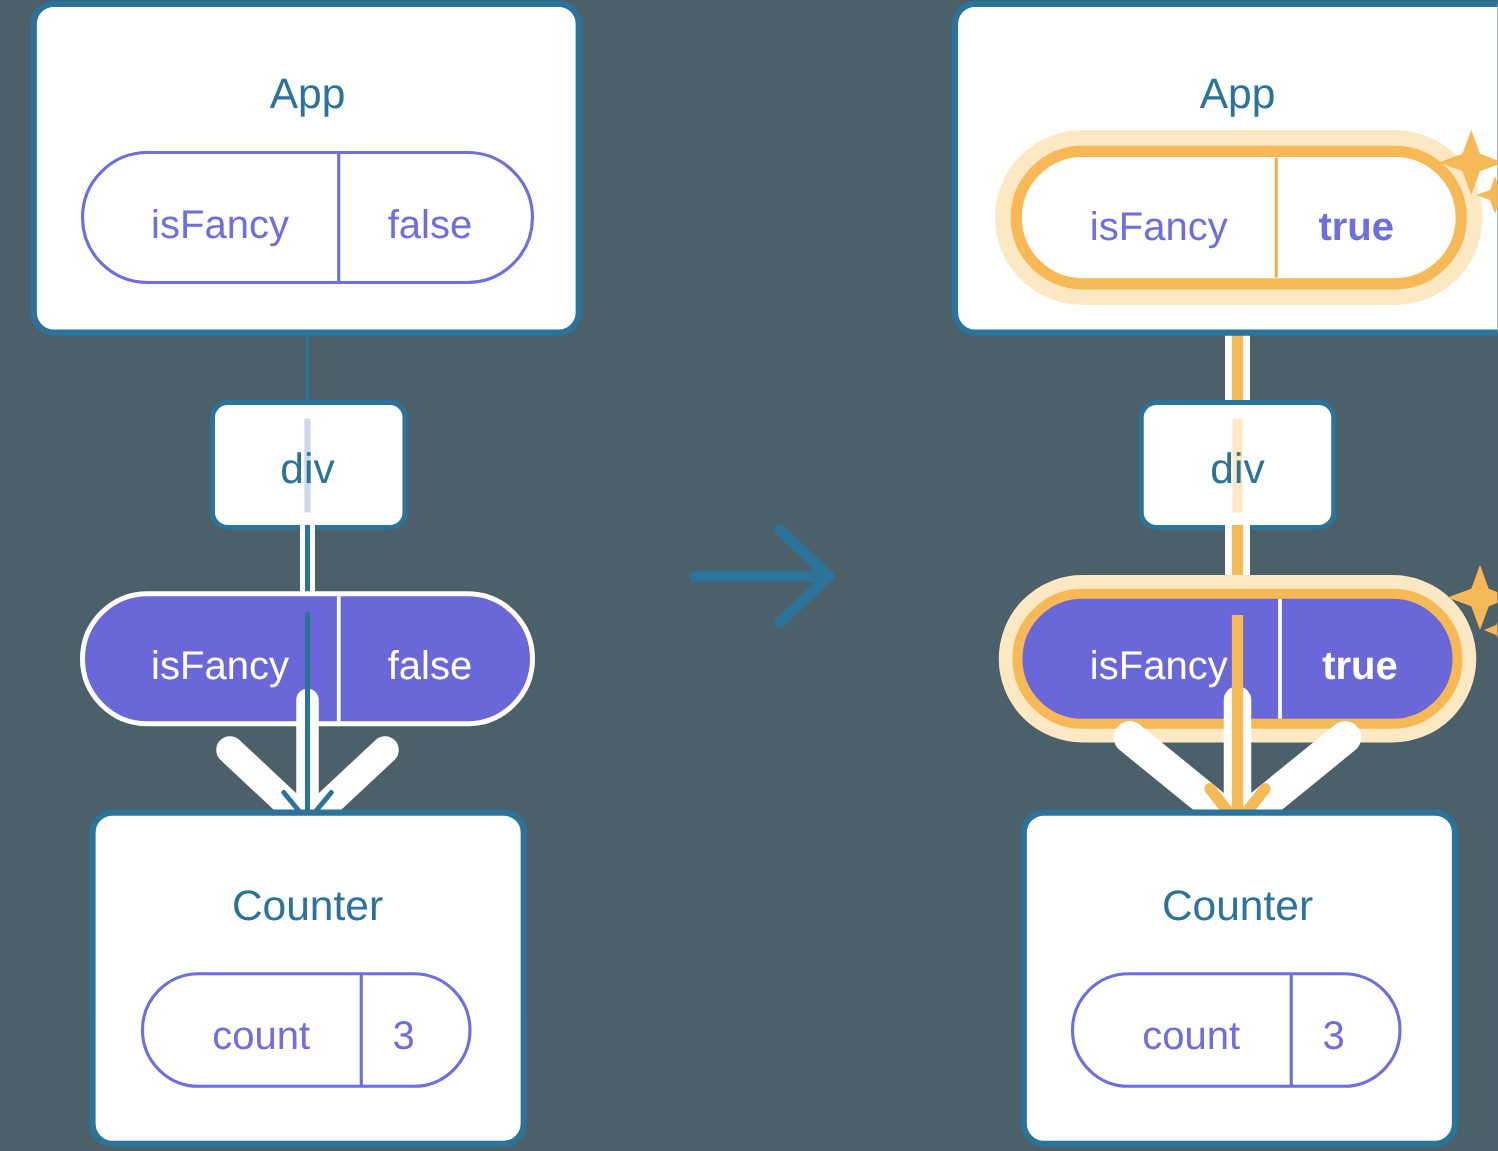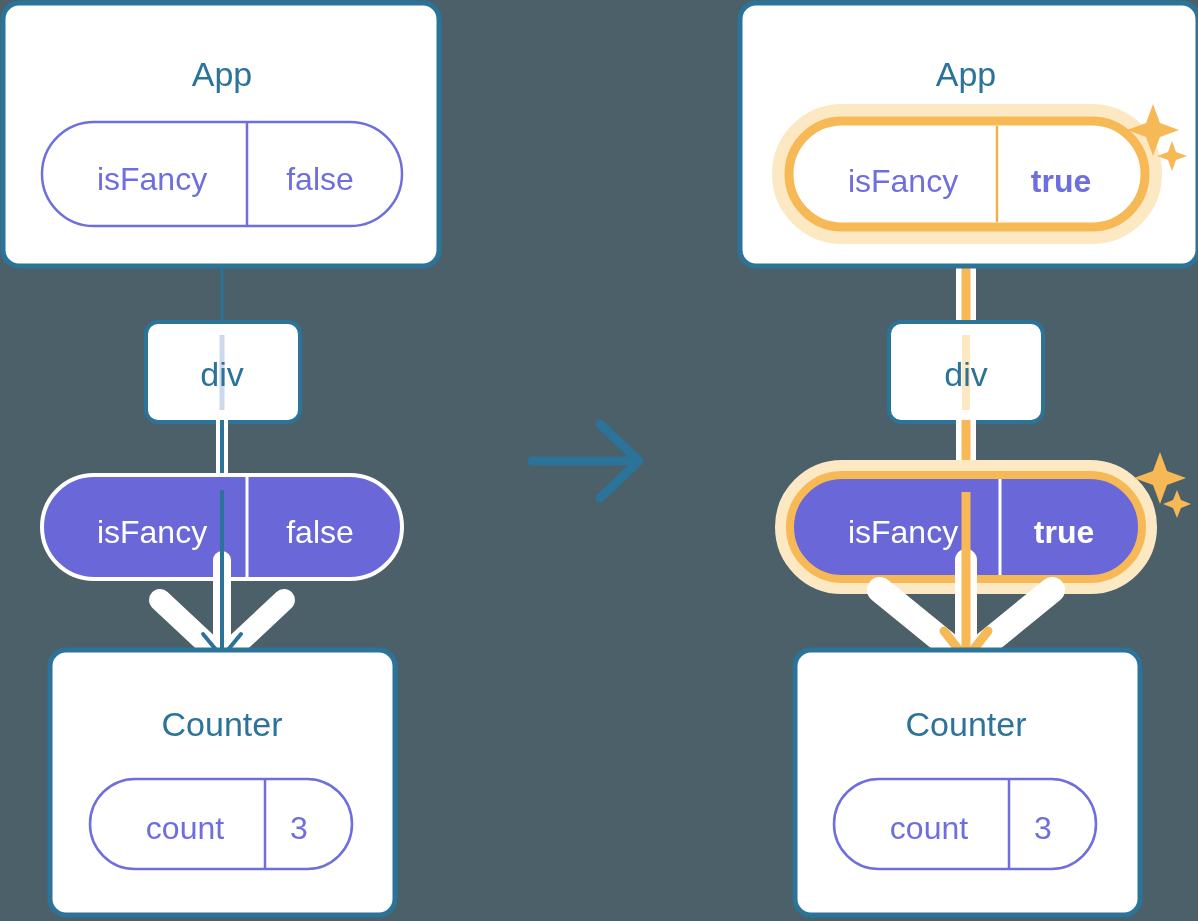--- a/index.html
+++ b/index.html
@@ -3,21 +3,21 @@
 <meta charset="utf-8">
 <style>
   html,body{margin:0;padding:0;}
   body{
     width:1198px;height:921px;
     background:#4c6069;
     font-family:"Liberation Sans", sans-serif;
     position:relative;
     overflow:hidden;
   }
-  #stage{position:absolute;inset:0;}
+  #stage{position:absolute;inset:0;margin-left:24px;}
   #stage svg{position:absolute;left:0;top:0;}
   
 </style>
 </head>
 <body>
 
 <div id="stage">
 
 <svg width="1198" height="921" viewBox="0 0 1198 921" xmlns="http://www.w3.org/2000/svg">
   <defs>

